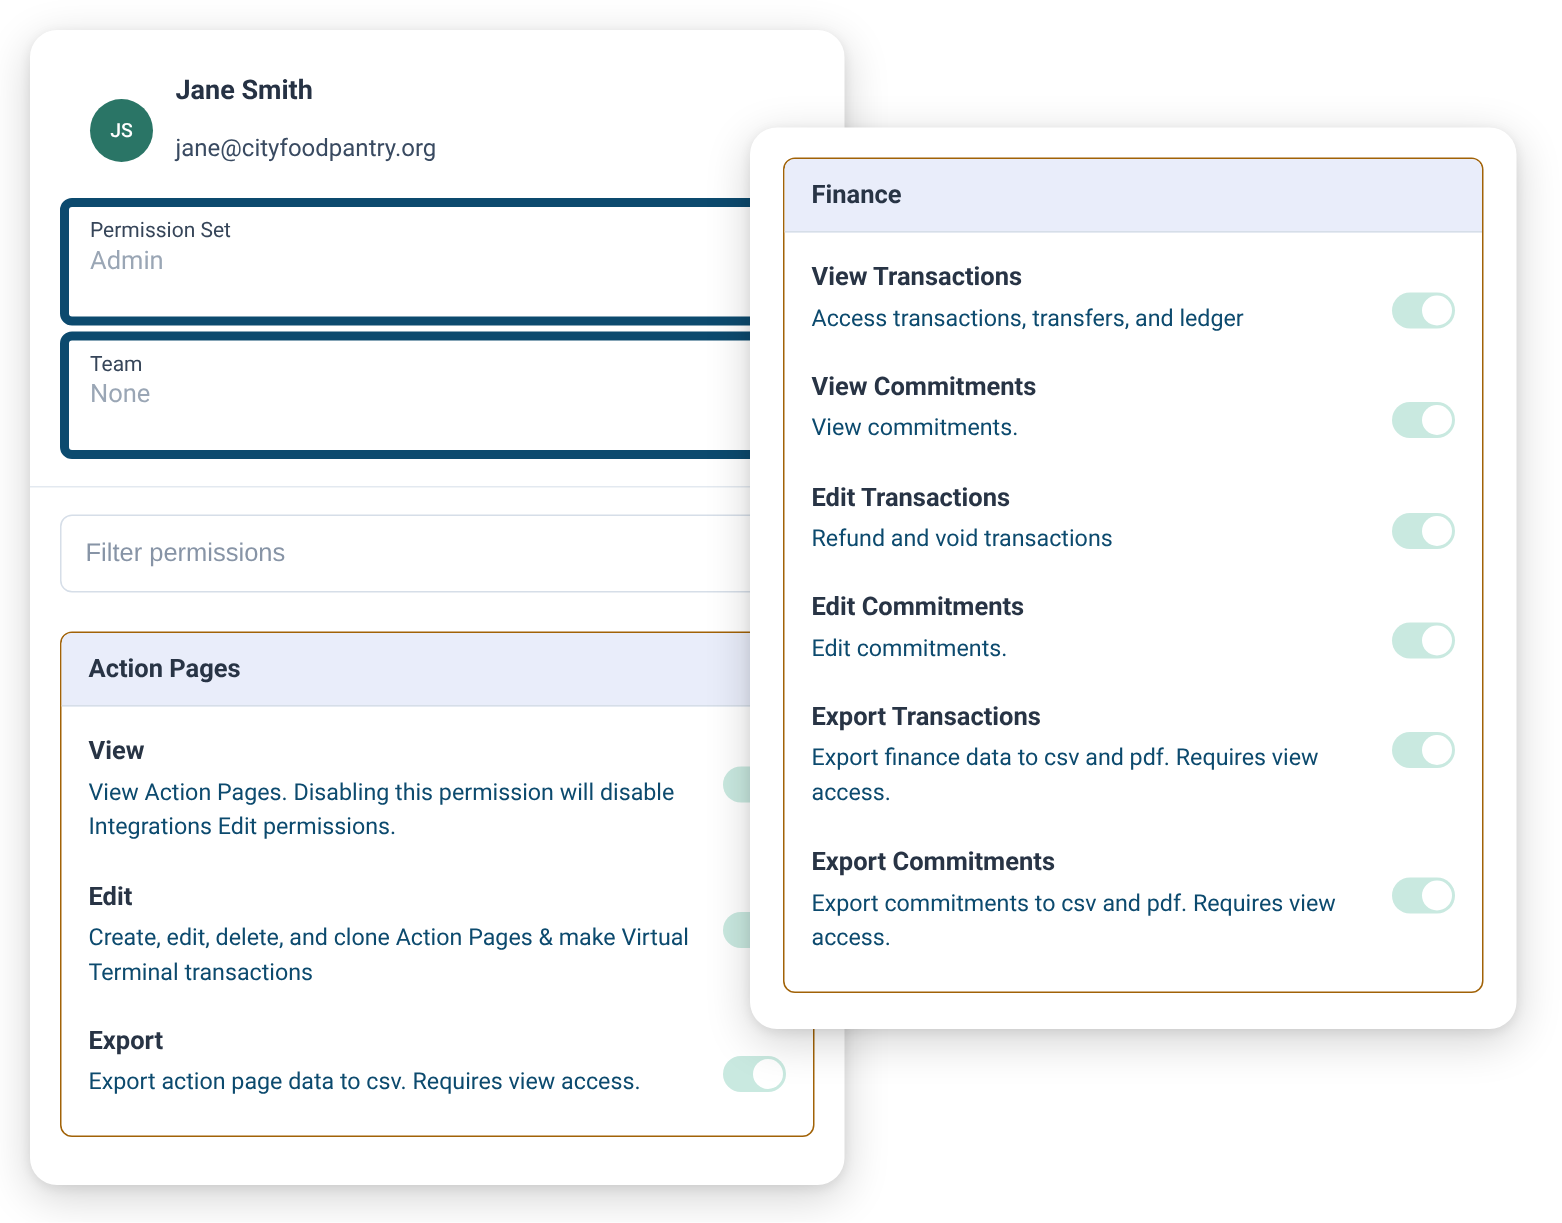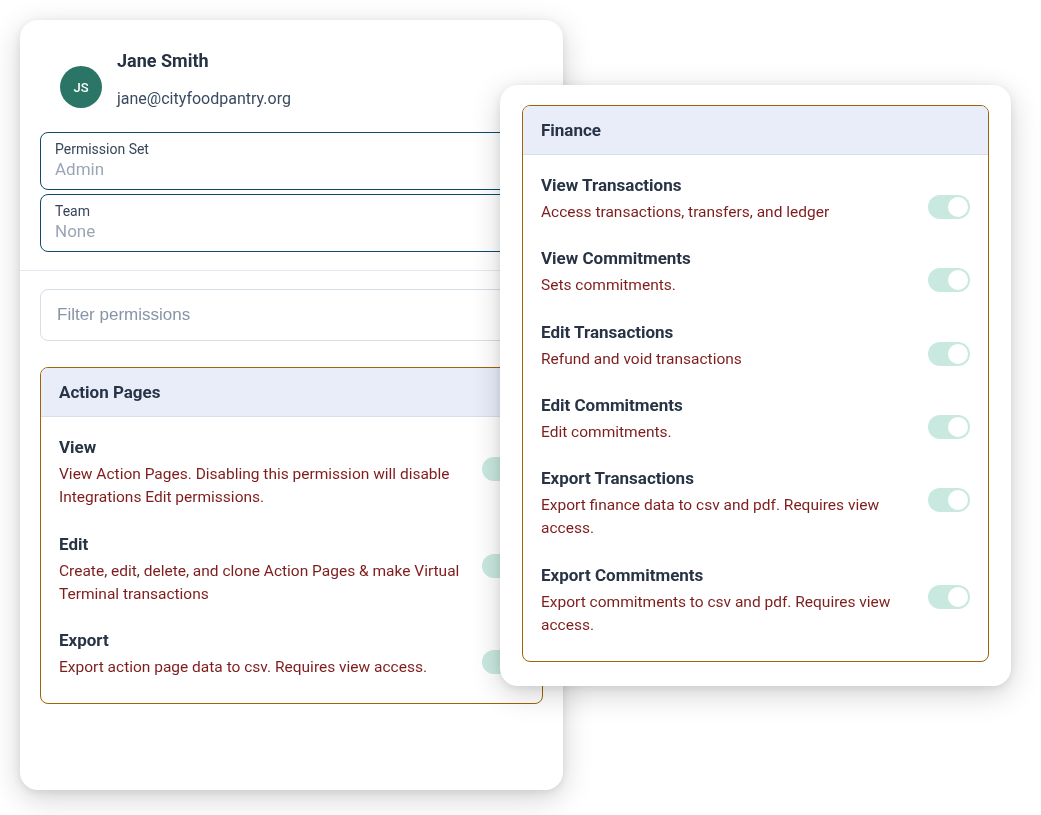--- a/index.html
+++ b/index.html
@@ -52,23 +52,23 @@
     font-weight: 700;
     color: #263244;
   }
   .user-meta .email {
     font-size: 16px;
     color: #394a61;
     margin-top: 18px;
   }
 
   .field-box {
-    border: 1px solid #0c4a6e;
+    border: 6px solid #0c4a6e;
     border-radius: 8px;
-    padding: 8px 14px 10px 14px;
+    padding: 8px 14px 27px 14px;
     margin-top: 4px;
   }
   .field-label {
     font-size: 14px;
     color: #364559;
   }
   .field-value {
     font-size: 17px;
     color: #9aa6b5;
     margin-top: 2px;
@@ -134,21 +134,21 @@
     flex: 1;
   }
   .perm-title {
     font-size: 17px;
     font-weight: 700;
     color: #283445;
     margin-bottom: 6px;
   }
   .perm-desc {
     font-size: 15.5px;
-    color: #7f1d1d;
+    color: #0c4a6e;
     line-height: 1.5;
   }
 
   .toggle {
     width: 42px;
     height: 24px;
     background: #c9e9e0;
     border-radius: 20px;
     position: relative;
     flex-shrink: 0;
@@ -251,21 +251,21 @@
         <div class="perm-text">
           <div class="perm-title">View Transactions</div>
           <div class="perm-desc">Access transactions, transfers, and ledger</div>
         </div>
         <div class="toggle"></div>
       </div>
 
       <div class="perm-row">
         <div class="perm-text">
           <div class="perm-title">View Commitments</div>
-          <div class="perm-desc">Sets commitments.</div>
+          <div class="perm-desc">View commitments.</div>
         </div>
         <div class="toggle"></div>
       </div>
 
       <div class="perm-row">
         <div class="perm-text">
           <div class="perm-title">Edit Transactions</div>
           <div class="perm-desc">Refund and void transactions</div>
         </div>
         <div class="toggle"></div>

